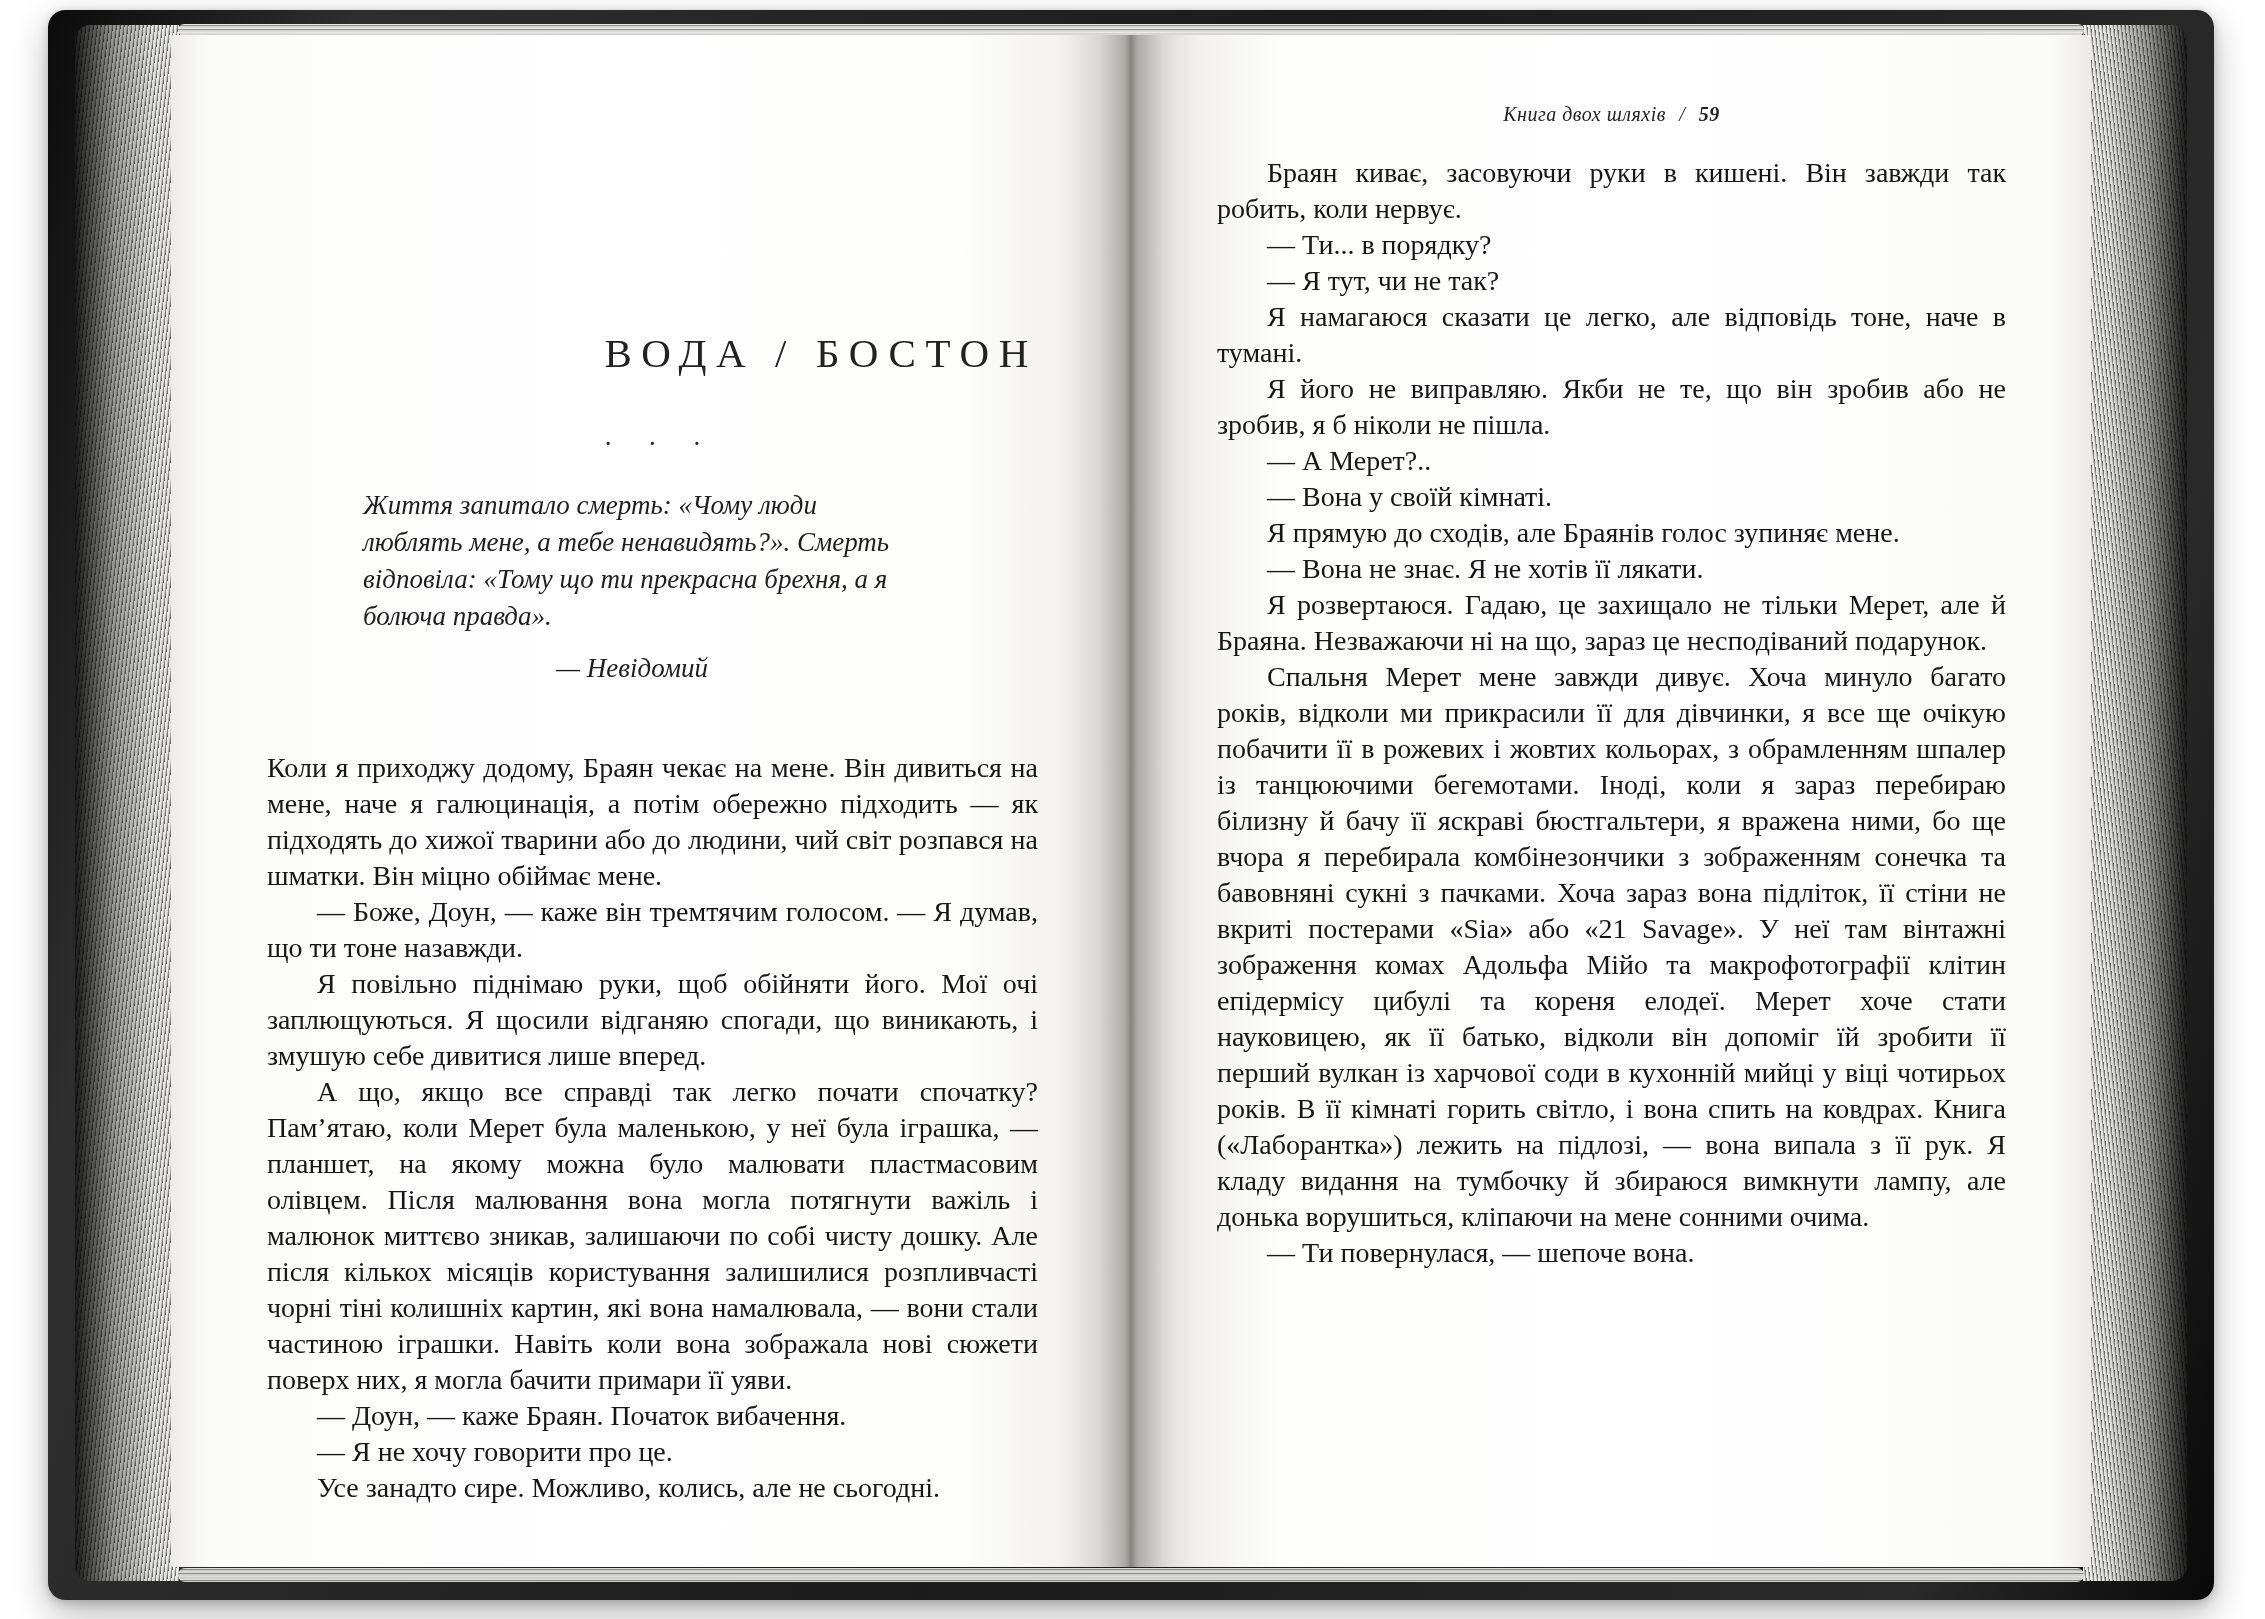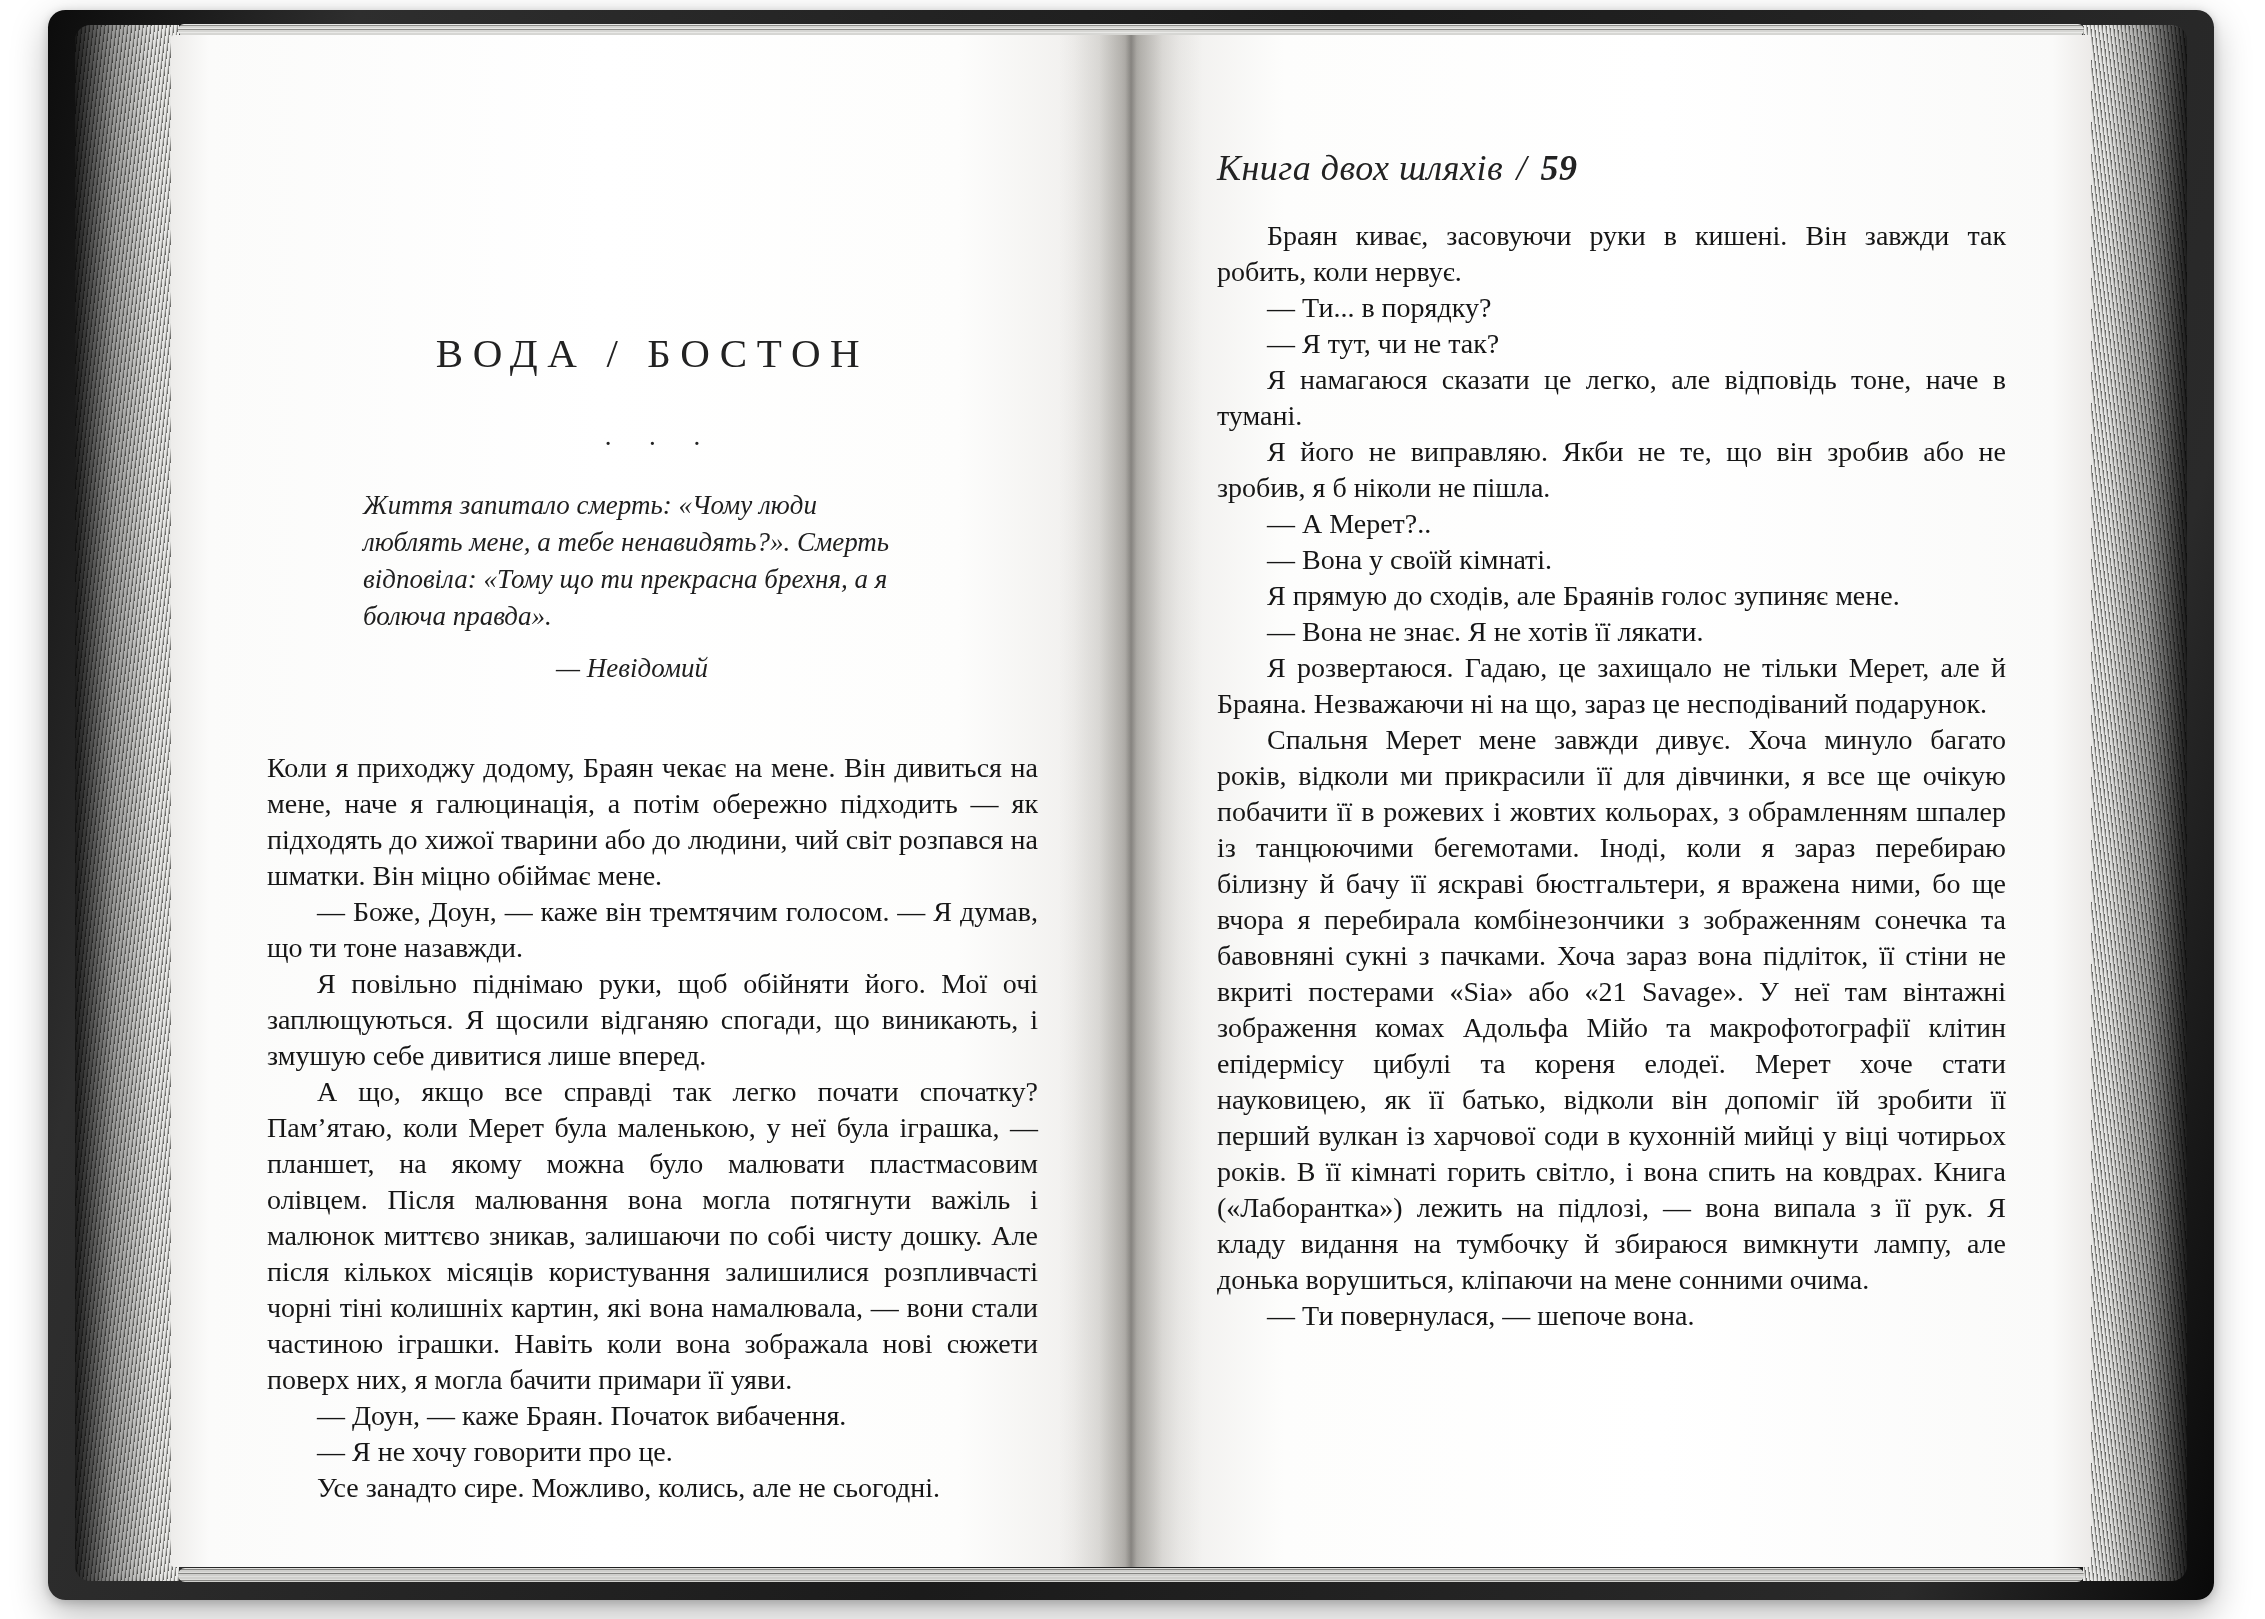--- a/index.html
+++ b/index.html
@@ -64,21 +64,21 @@
     pointer-events: none;
   }
 
   
   .content { position: absolute; top: 0; }
   .page-left  .content { left: 96px; right: 93px; }
   .page-right .content { left: 86px;  right: 85px; }
 
   .chapter-title {
     margin: 294px 0 0 0;
-    text-align: center;
+    text-align: right;
     font-size: 41px; font-weight: 400;
     letter-spacing: 9.6px;
     color: #222222;
   }
   .section-dots {
     margin-top: 44px; text-align: center;
     font-size: 27px; letter-spacing: 15.4px; text-indent: 15.4px;
     color: #222222;
   }
   .epigraph-block { margin: 35px 0 0 89px; width: 552px; }
@@ -96,22 +96,22 @@
     font-size: 28px; line-height: 36px;
     text-align: justify; text-indent: 50px;
     color: #161616;
     hyphens: auto;
   }
   .page-left  .body { margin-top: 63px; }
   .page-right .body { margin-top: 29px; }
   .page-left .body p.p-first { text-indent: 0; }
 
   .running-header {
-    margin-top: 112px; text-align: left;
-    font-style: italic; font-size: 36px; letter-spacing: 0.5px;
+    margin-top: 68px; text-align: center;
+    font-style: italic; font-size: 20px; letter-spacing: 0.5px;
     color: #222222;
   }
   .running-header .sep  { margin: 0 13.4px; }
   .running-header .pnum { font-weight: 700; }
 </style>
 </head>
 <body>
 
 <div class="book">
   <div class="edge edge-left"></div>

